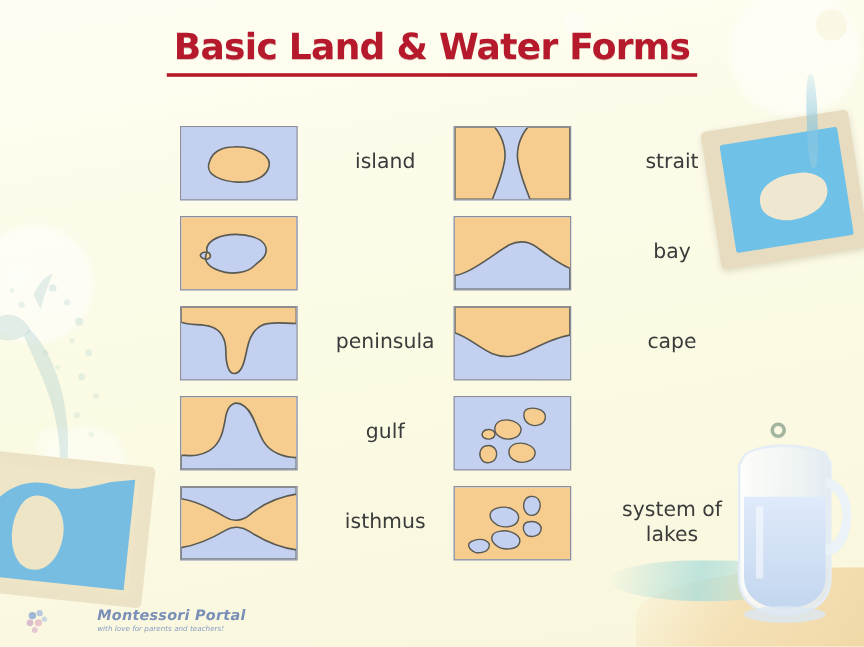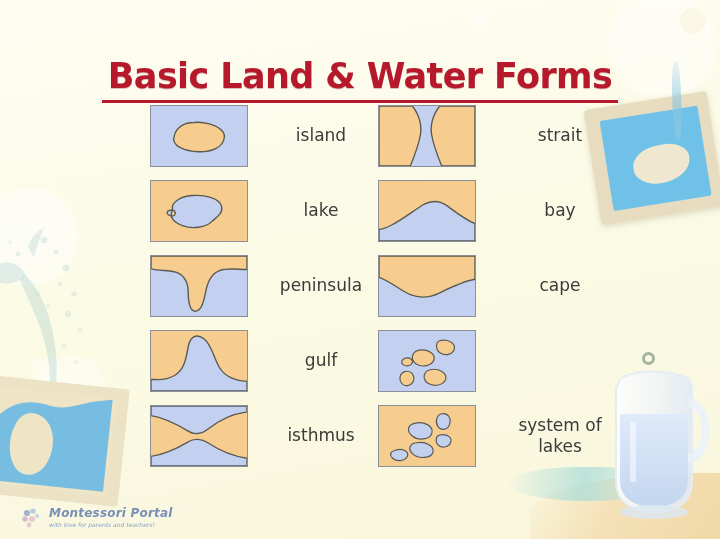--- a/index.html
+++ b/index.html
@@ -43,27 +43,26 @@
     position: absolute; right: 62px; bottom: 38px; width: 150px; height: 34px;
     background: linear-gradient(100deg, rgba(168,222,222,0) 0%, #a9dcd9 50%, rgba(169,220,217,0.15) 100%);
     border-radius: 50% 40% 45% 55%;
     opacity: .75;
   }
 
   
   #title-block { position: absolute; left: 0; top: 22px; width: 720px; text-align: center; }
   #title {
     font-family: "DejaVu Sans", sans-serif;
-    font-size: 35px; font-weight: 700; letter-spacing: -0.6px;
+    font-size: 30px; font-weight: 700; letter-spacing: -0.6px;
     color: #b5192b;
     display: inline-block;
     padding: 0 6px 4px 6px;
     border-bottom: 3px solid #b5192b;
     text-shadow: 0 1px 0 rgba(120,10,20,.25);
-    margin-top: 34px;
   }
 
   
   .column { position: absolute; top: 98px; }
   #col-left  { left: 150px; }
   #col-right { left: 378px; }
 
   .row { display: flex; align-items: center; height: 75px; }
   .card {
     width: 98px; height: 62px; flex: 0 0 98px;
@@ -118,21 +117,21 @@
     background: #eee4c6; overflow: hidden;
   }
 
   
   .splash { position: absolute; left: -6px; top: 206px; width: 110px; height: 180px; opacity: .55; }
 
   
   .pitcher { position: absolute; left: 596px; top: 362px; width: 122px; height: 158px; }
 
   
-  #logo { position: absolute; left: 20px; top: 506px; display: flex; align-items: center; }
+  #logo { position: absolute; left: 20px; top: 506px; display: flex; align-items: center; gap: 32px; }
   #logo-mark { width: 24px; height: 24px; position: relative; flex: 0 0 24px; }
   #logo-text { margin-left: 5px; }
   #logo-name {
     font-family: "DejaVu Sans", sans-serif;
     font-size: 12px; font-weight: 700; font-style: italic;
     color: #7a8fb8; letter-spacing: .2px; line-height: 1;
   }
   #logo-tag {
     font-family: "DejaVu Sans", sans-serif;
     font-size: 6px; font-style: italic; color: #8aa0c4;
@@ -228,21 +227,20 @@
     </div>
 
     <div class="row">
       <div class="card">
         <svg viewBox="0 0 98 62" preserveAspectRatio="none">
           <rect width="98" height="62" fill="#f6cd8f"></rect>
           <path d="M22 30 C20 22 30 16 42 15 C56 14 70 18 72 26 C74 34 66 38 62 42 C56 48 42 50 32 46 C24 43 18 38 22 30 Z
                    M22 30 C16 30 14 34 20 36 C24 37 26 34 24 31 Z" fill="#c3d0f0" stroke="#5a5a52" stroke-width="1.4"></path>
         </svg>
       </div>
-      <div class="label">lake</div>
     </div>
 
     <div class="row">
       <div class="card">
         <svg viewBox="0 0 98 62" preserveAspectRatio="none">
           <rect width="98" height="62" fill="#c3d0f0"></rect>
           <path d="M0 0 L98 0 L98 14 C88 14 78 12 70 15 C62 18 58 26 56 36 C54 46 52 56 46 57 C40 58 38 48 38 38
                    C38 28 34 20 26 17 C18 14 8 16 0 13 Z" fill="#f6cd8f" stroke="#5a5a52" stroke-width="1.4"></path>
         </svg>
       </div>

